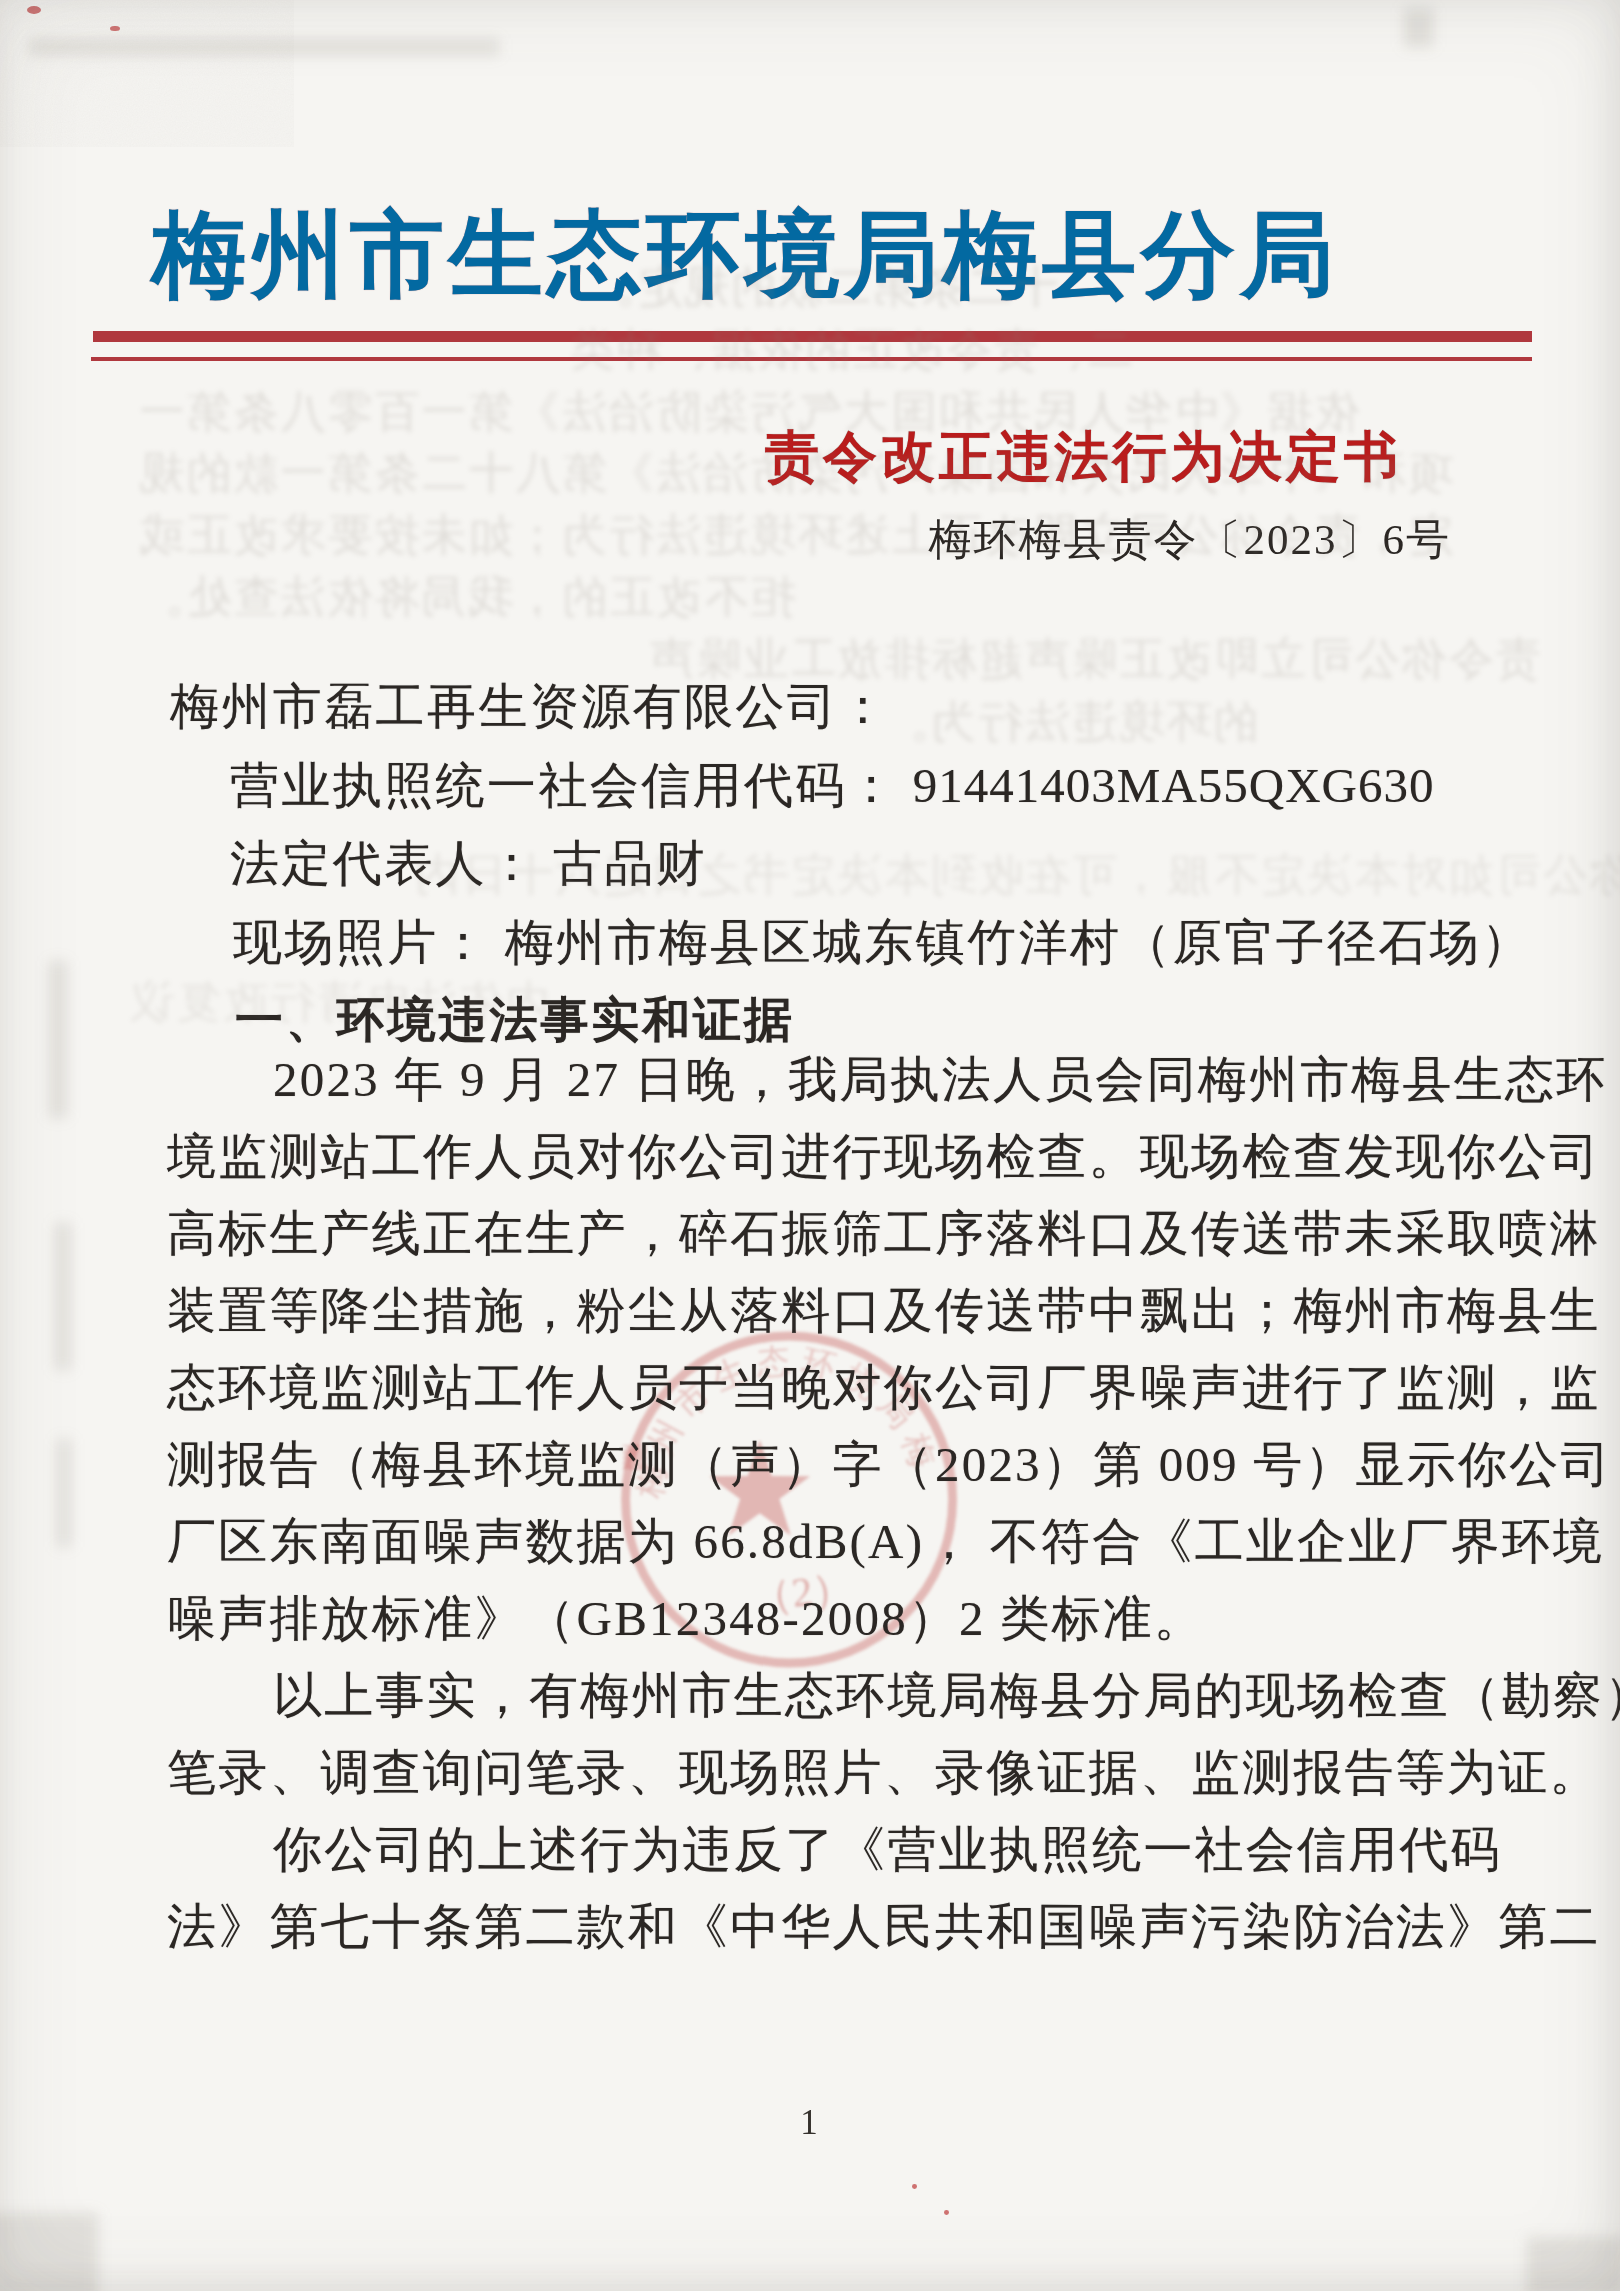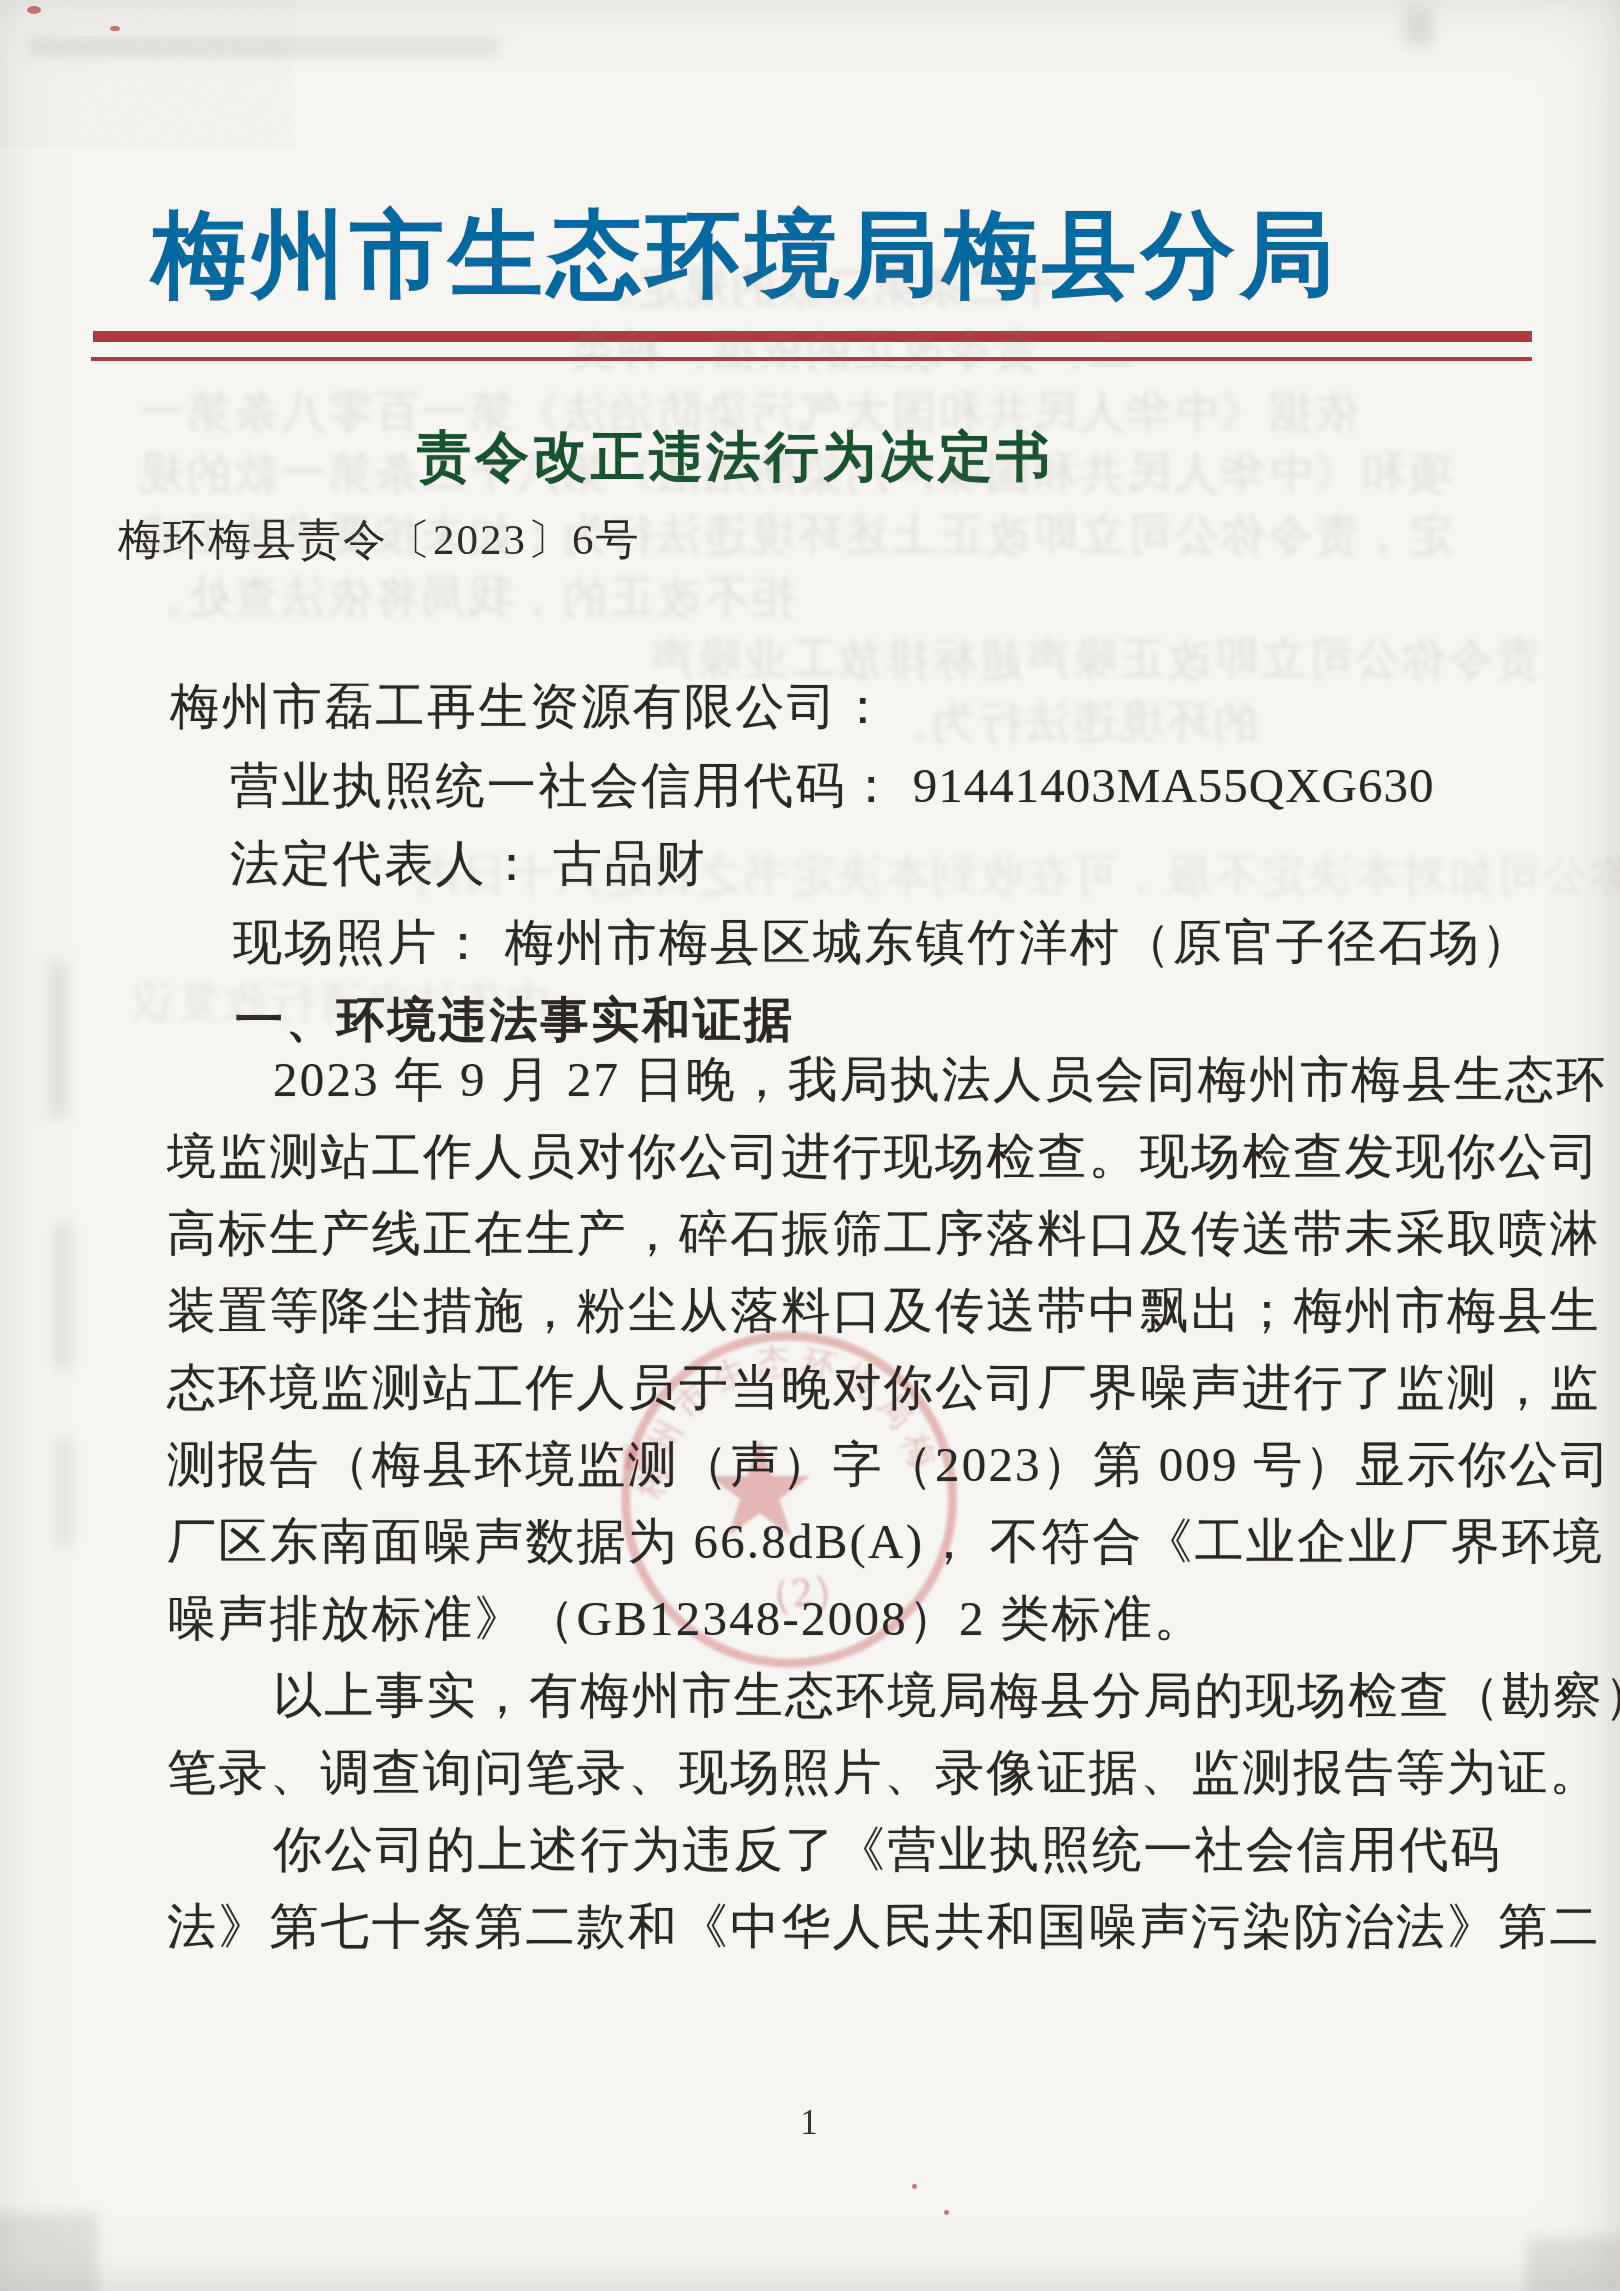--- a/index.html
+++ b/index.html
@@ -14,26 +14,26 @@
   .abs{position:absolute;}
   .letterhead{
     top:192px;left:69px;width:1353px;text-align:center;
     font-size:94px;font-weight:bold;letter-spacing:4.9px;color:#0369a1;
     text-shadow:0 0 1px rgba(179,58,61,.6);
     white-space:nowrap;
   }
   .rule-thick{top:331px;left:93px;width:1439px;height:10.8px;background:#b0383e;}
   .rule-thin{top:357px;left:91px;width:1441px;height:3.9px;background:#b0383e;}
   .doc-title{
-    top:421px;left:69px;width:1333px;text-align:center;
-    font-size:54px;font-weight:bold;letter-spacing:3.9px;color:#14532d;
+    top:421px;left:69px;width:1333px;text-align:right;
+    font-size:54px;font-weight:bold;letter-spacing:3.9px;color:#b91c1c;
     text-shadow:0 0 1px rgba(0,0,0,.45);white-space:nowrap;
   }
   .doc-number{
-    top:511px;left:118px;width:1333px;text-align:left;
+    top:511px;left:118px;width:1333px;text-align:right;
     font-size:43px;letter-spacing:2px;color:#2b2724;white-space:nowrap;
   }
   .line{white-space:nowrap;font-size:49px;letter-spacing:2.4px;
     text-shadow:0 0 1px rgba(0,0,0,.35);}
   .recipient-name{top:674px;left:170px;}
   .credit-line{top:753px;left:230px;}
   .legal-line{top:831px;left:230px;}
   .addr-line{top:910px;left:233px;}
   .sec-heading{top:988px;left:235px;font-family:Liberation Mono, monospace;
     font-weight:bold;font-size:48px;letter-spacing:2.9px;}

